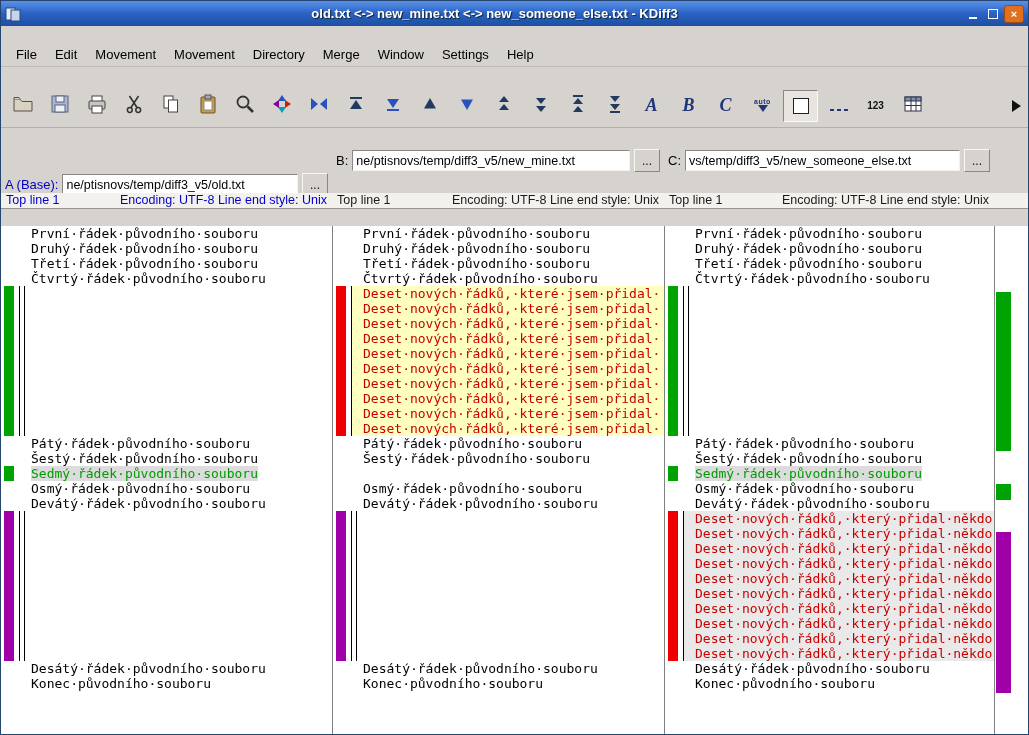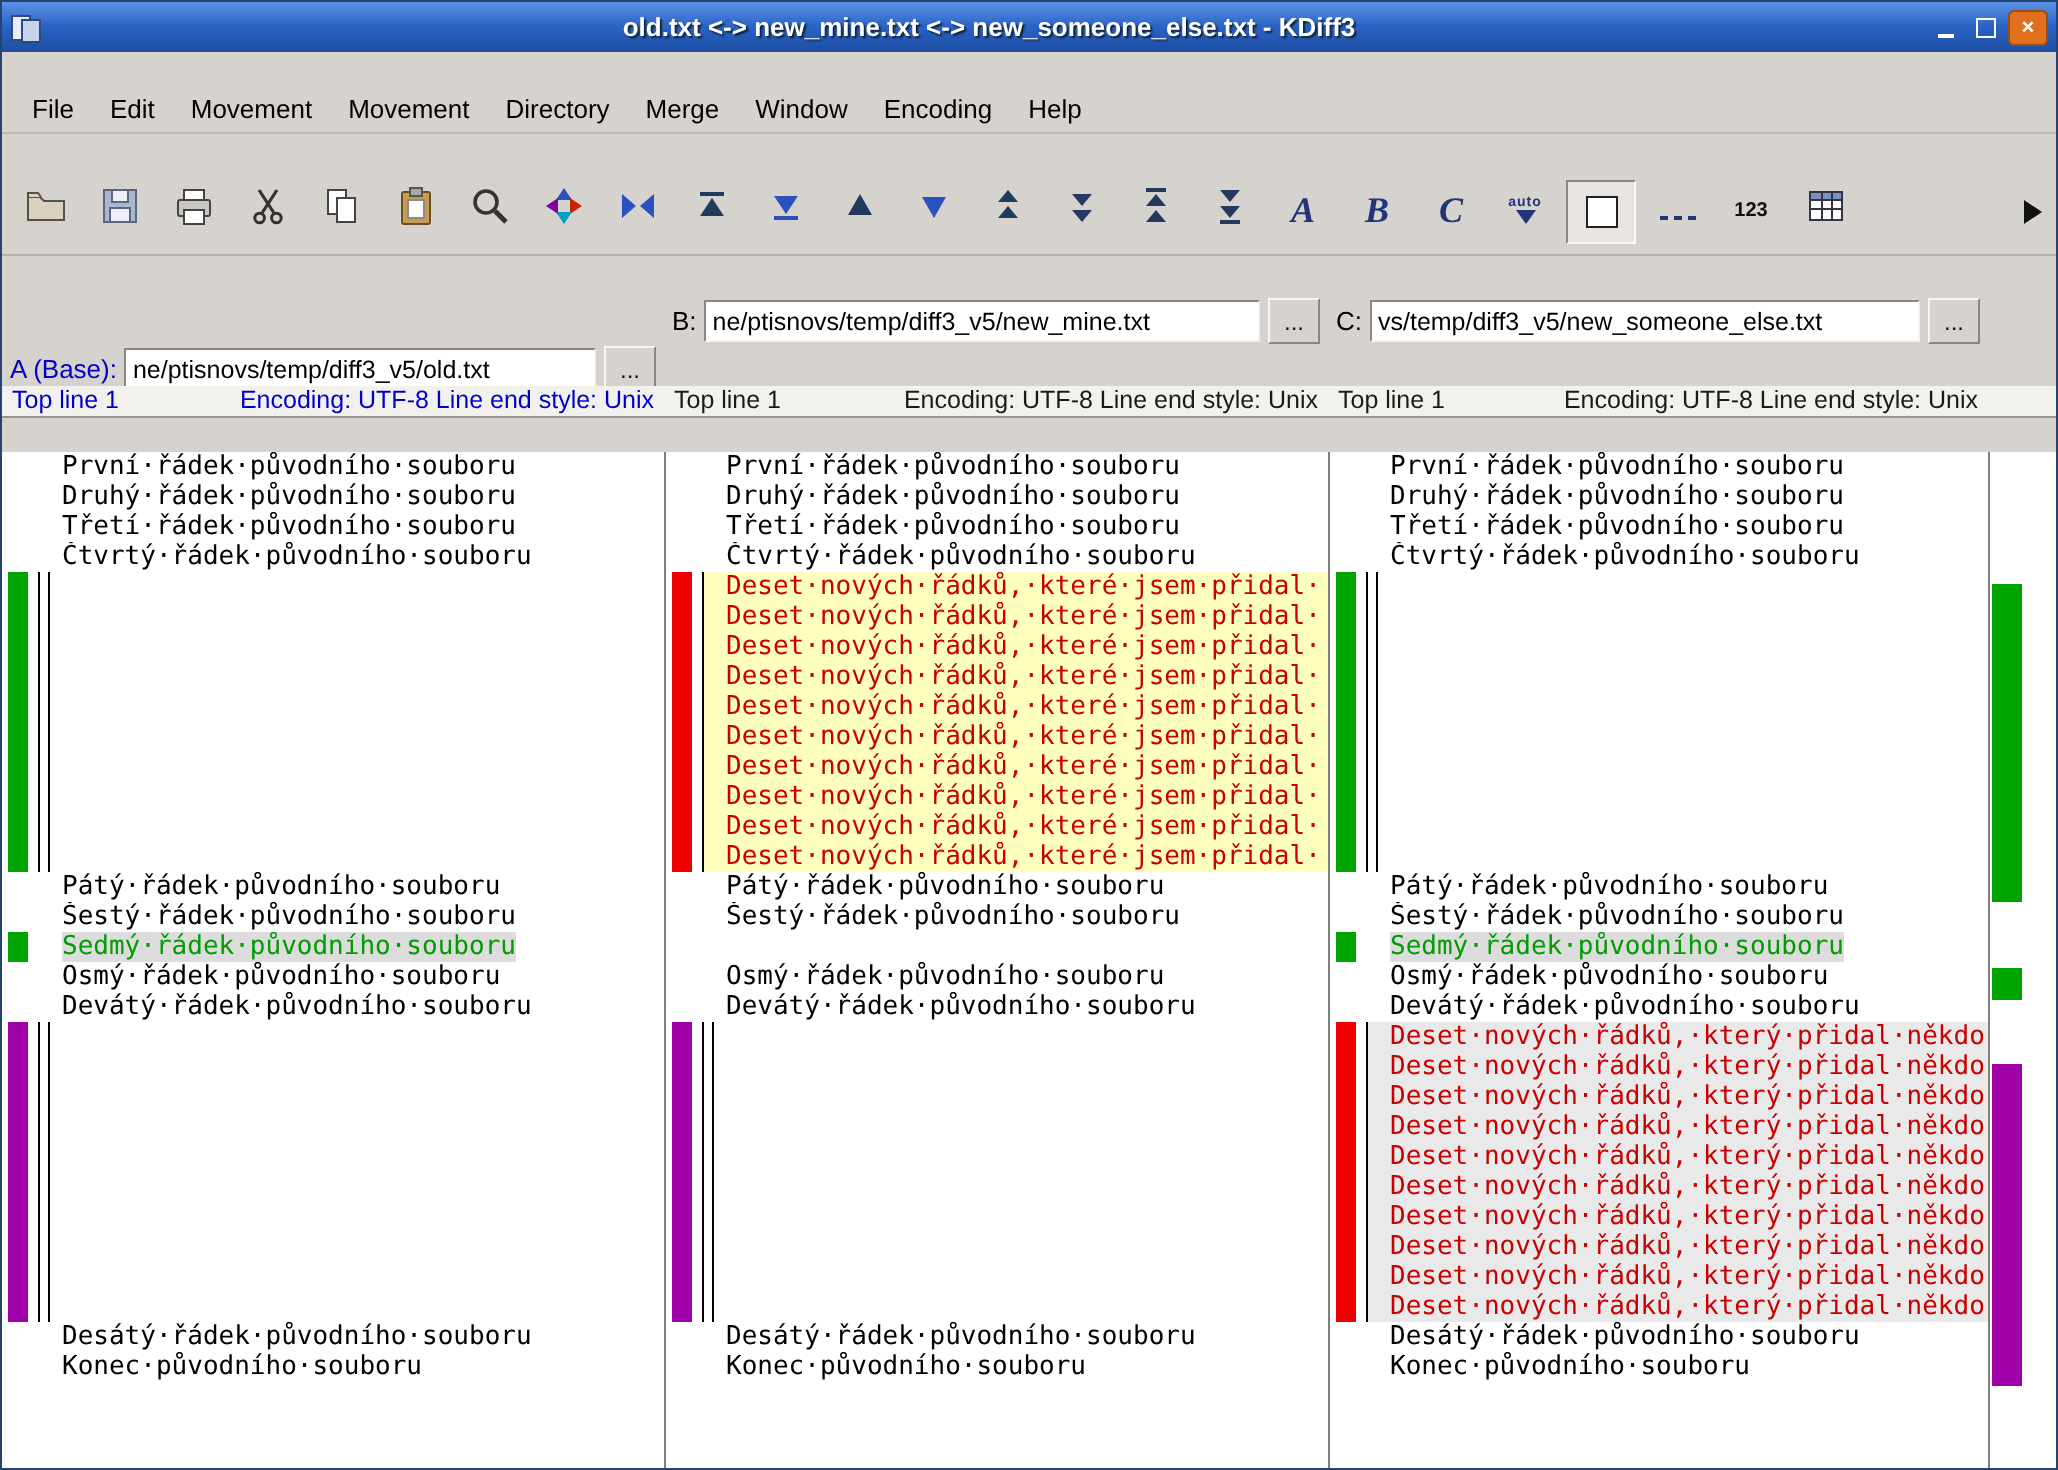--- a/index.html
+++ b/index.html
@@ -111,21 +111,21 @@
   </div>
 
   <div class="menubar" id="menubar">
       <span class="menu-item">File</span>
       <span class="menu-item">Edit</span>
       <span class="menu-item">Movement</span>
       <span class="menu-item">Movement</span>
       <span class="menu-item">Directory</span>
       <span class="menu-item">Merge</span>
       <span class="menu-item">Window</span>
-      <span class="menu-item">Encoding</span>
+      <span class="menu-item">Settings</span>
       <span class="menu-item">Help</span>
     </div>
 
   <div class="toolbar">
     <div class="tb">
         <span><svg width="22" height="22">
             <path d="M2 6.5 h6 l2 2 h10 v9.5 H2 z" fill="#d9d2c0" stroke="#55504a"></path>
             <path d="M2 6.5 V4.5 h5 l1.5 2" fill="#d9d2c0" stroke="#55504a"></path>
           </svg></span>
       </div>

